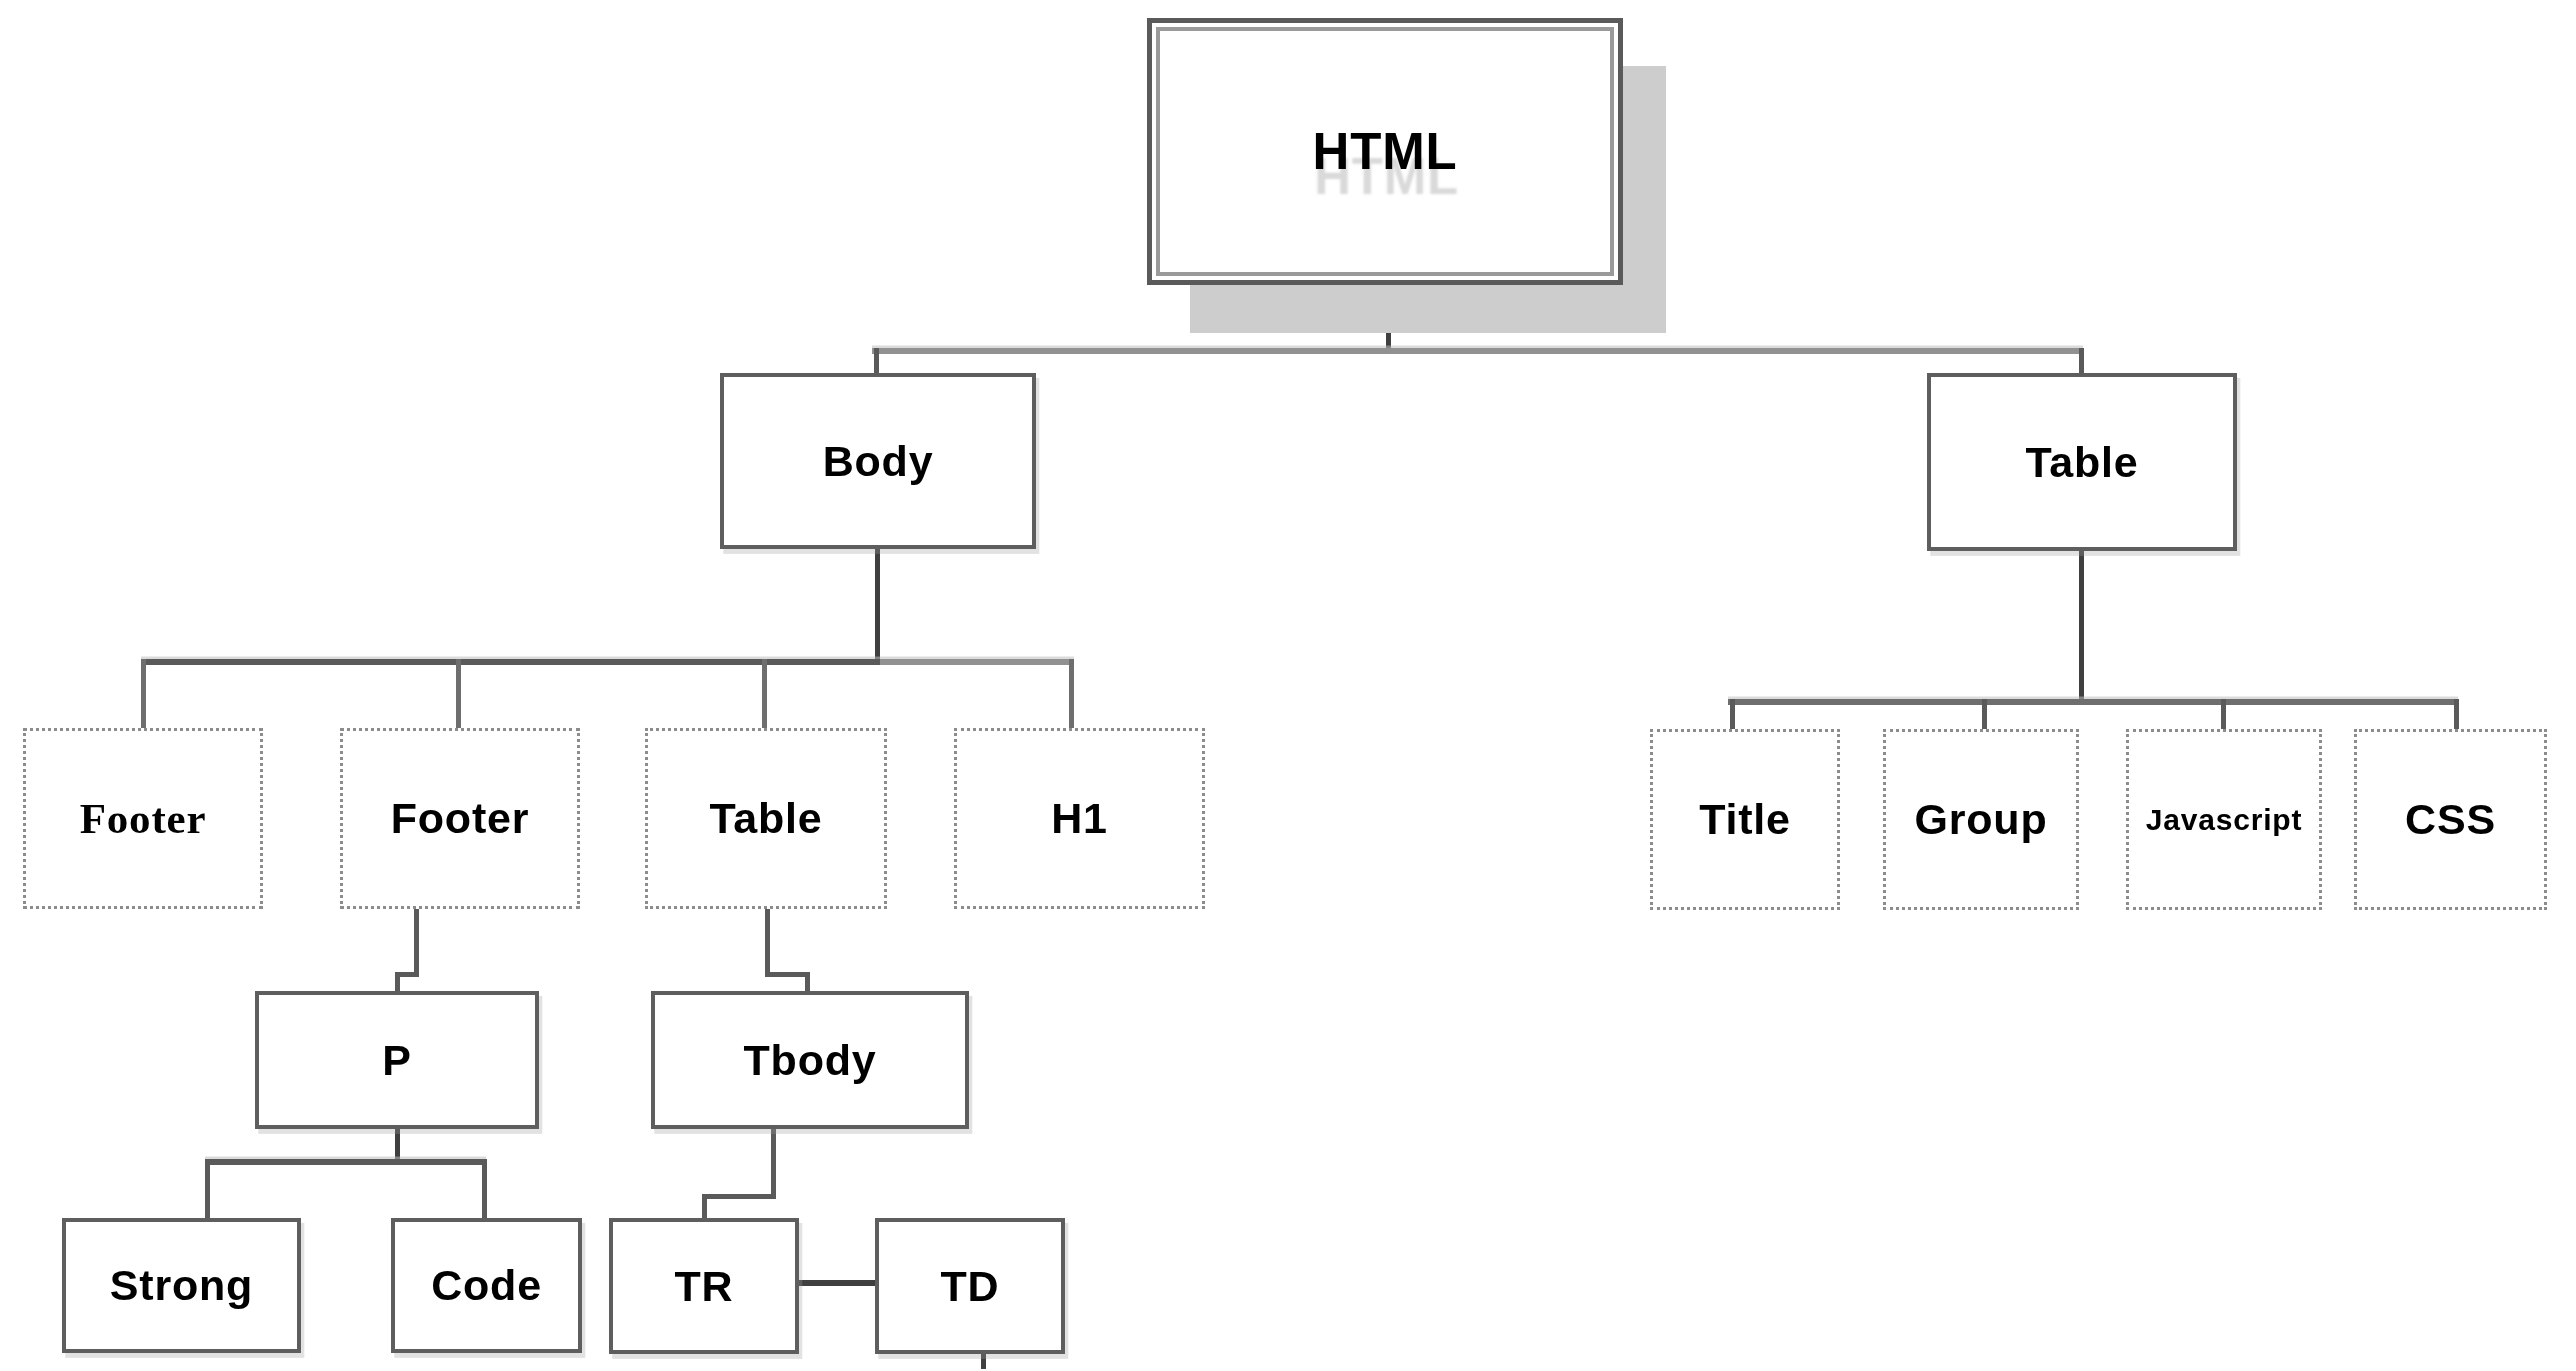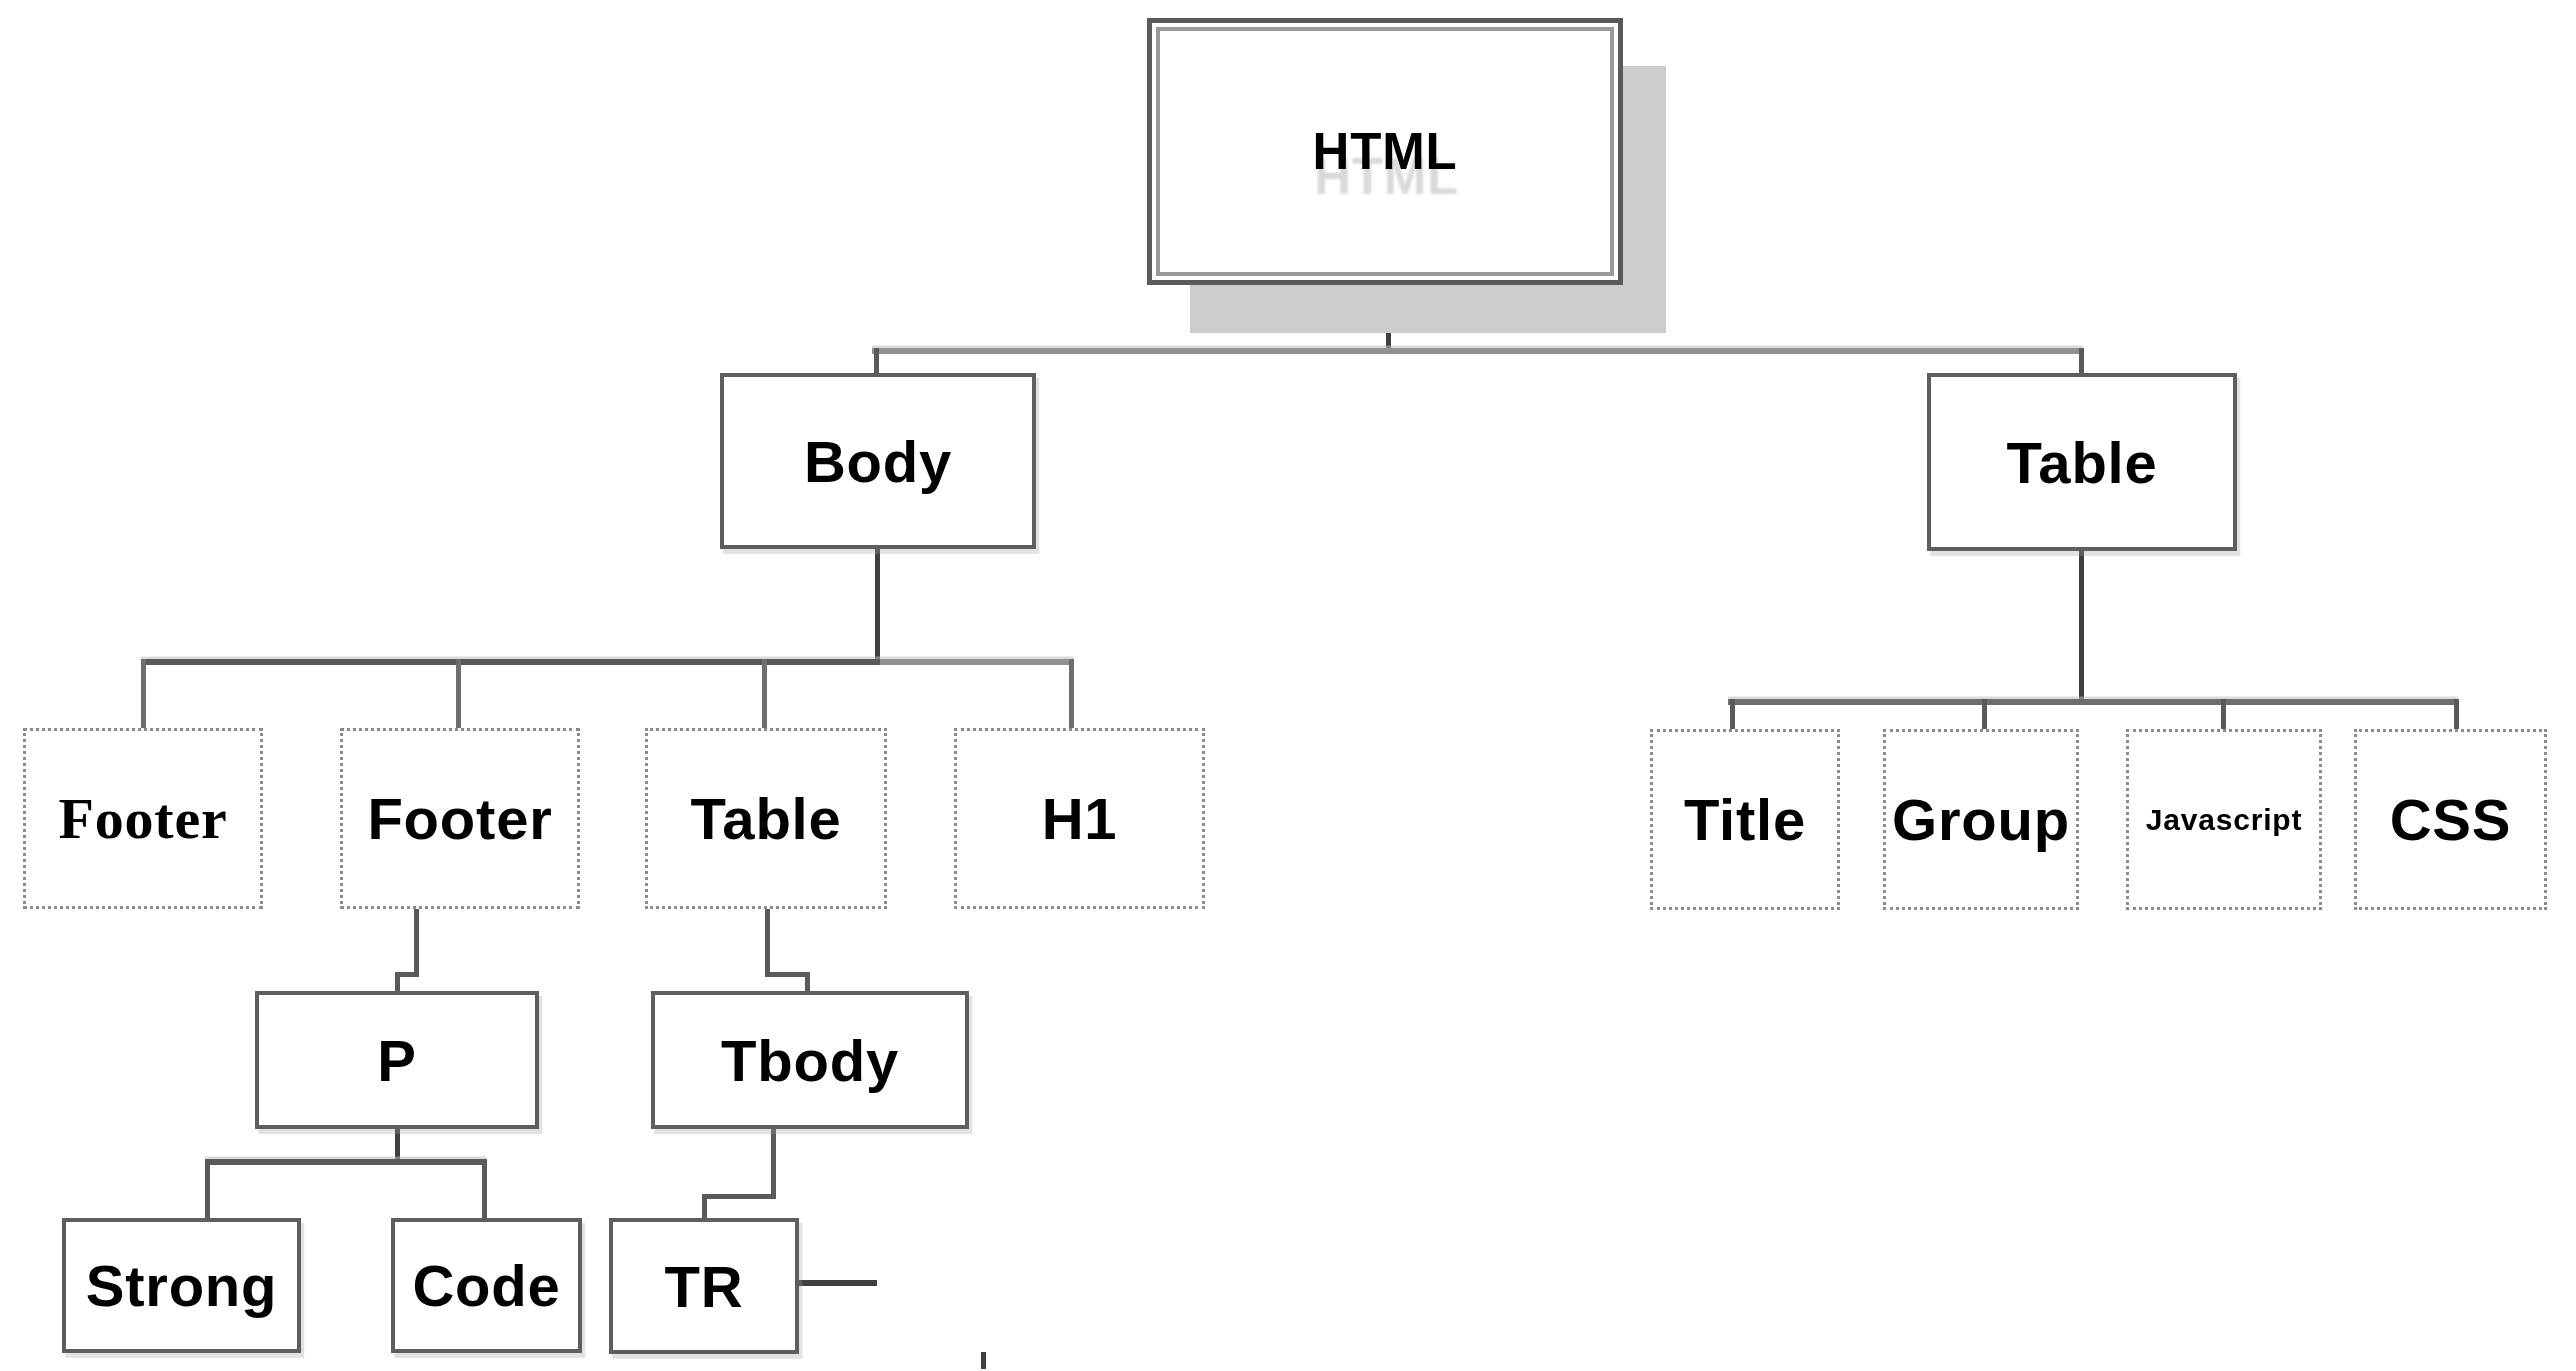--- a/index.html
+++ b/index.html
@@ -37,21 +37,21 @@
     width: 100%;
     height: 100%;
     border: 4.1px solid #9a9a9a;
     display: flex;
     align-items: center;
     justify-content: center;
   }
   .lbl {
     font-weight: bold;
     color: #000000;
-    font-size: 58px;
+    font-size: 43px;
     letter-spacing: 0.8px;
     white-space: nowrap;
   }
   .lbl-html {
     font-size: 51px;
     text-shadow: 1.6px 24.6px 2.5px rgba(170,170,170,0.45);
   }
   .lbl-small { font-size: 30px; }
   .seg { position: absolute; background: #6e6e6e; z-index: 1; }
   .seg.dark  { background: #3f3f3f; }
@@ -163,15 +163,18 @@
   </div>
 
   <div class="node solid" style="left:391px;  top:1218px; width:191px; height:135px;">
     <span class="lbl">Code</span>
   </div>
 
   <div class="node solid" style="left:609px;  top:1218px; width:190px; height:136px;">
     <span class="lbl">TR</span>
   </div>
 
+  <div class="node solid" style="left:875px; top:1218px; width:190px; height:136px;">
+    <span class="lbl">TD</span>
+  </div>
 
 </div>
 
 
 </body></html>

